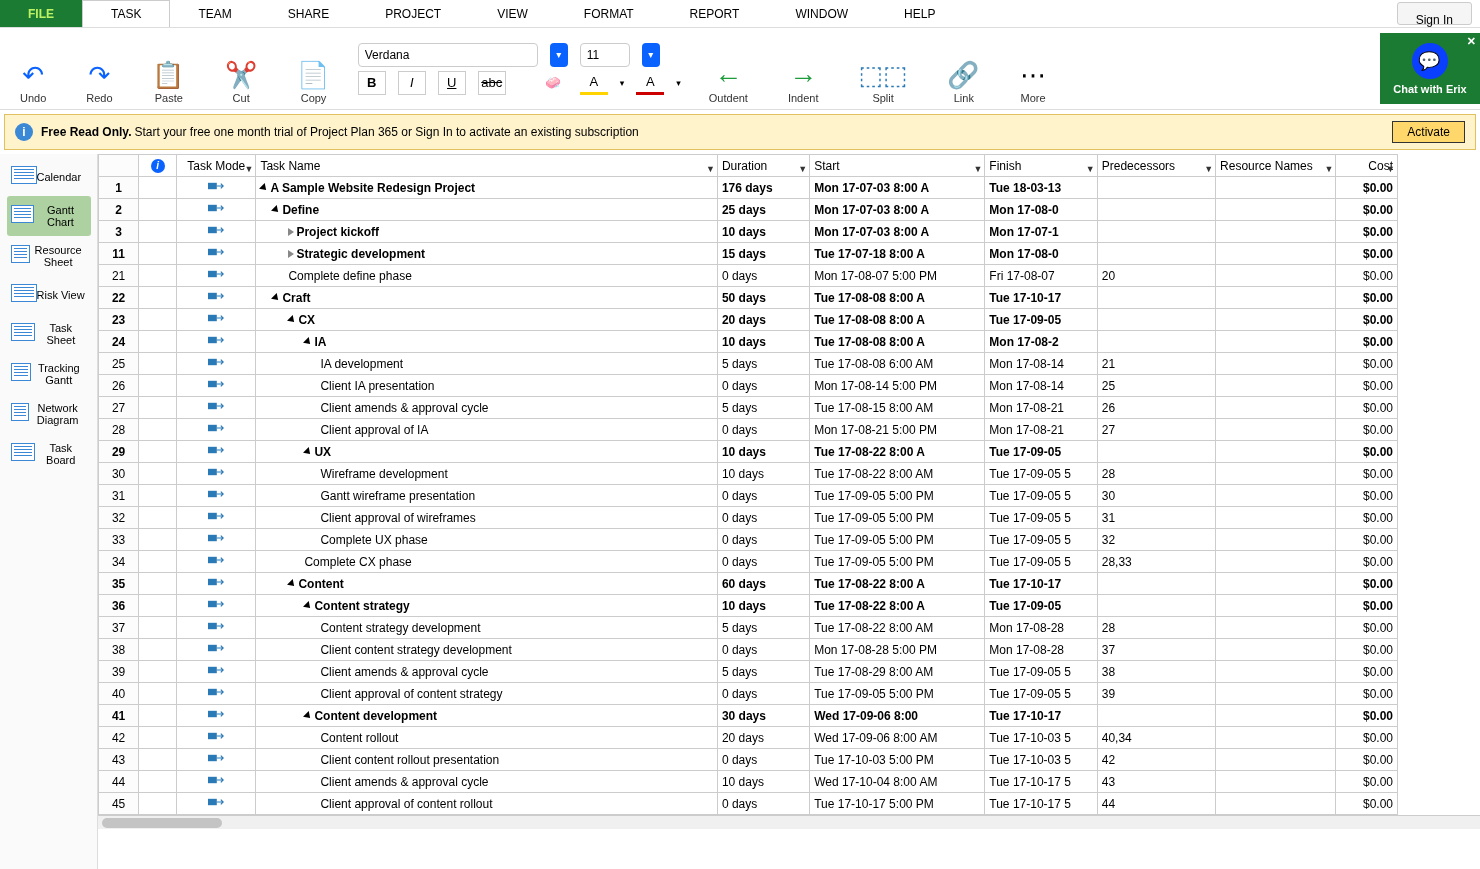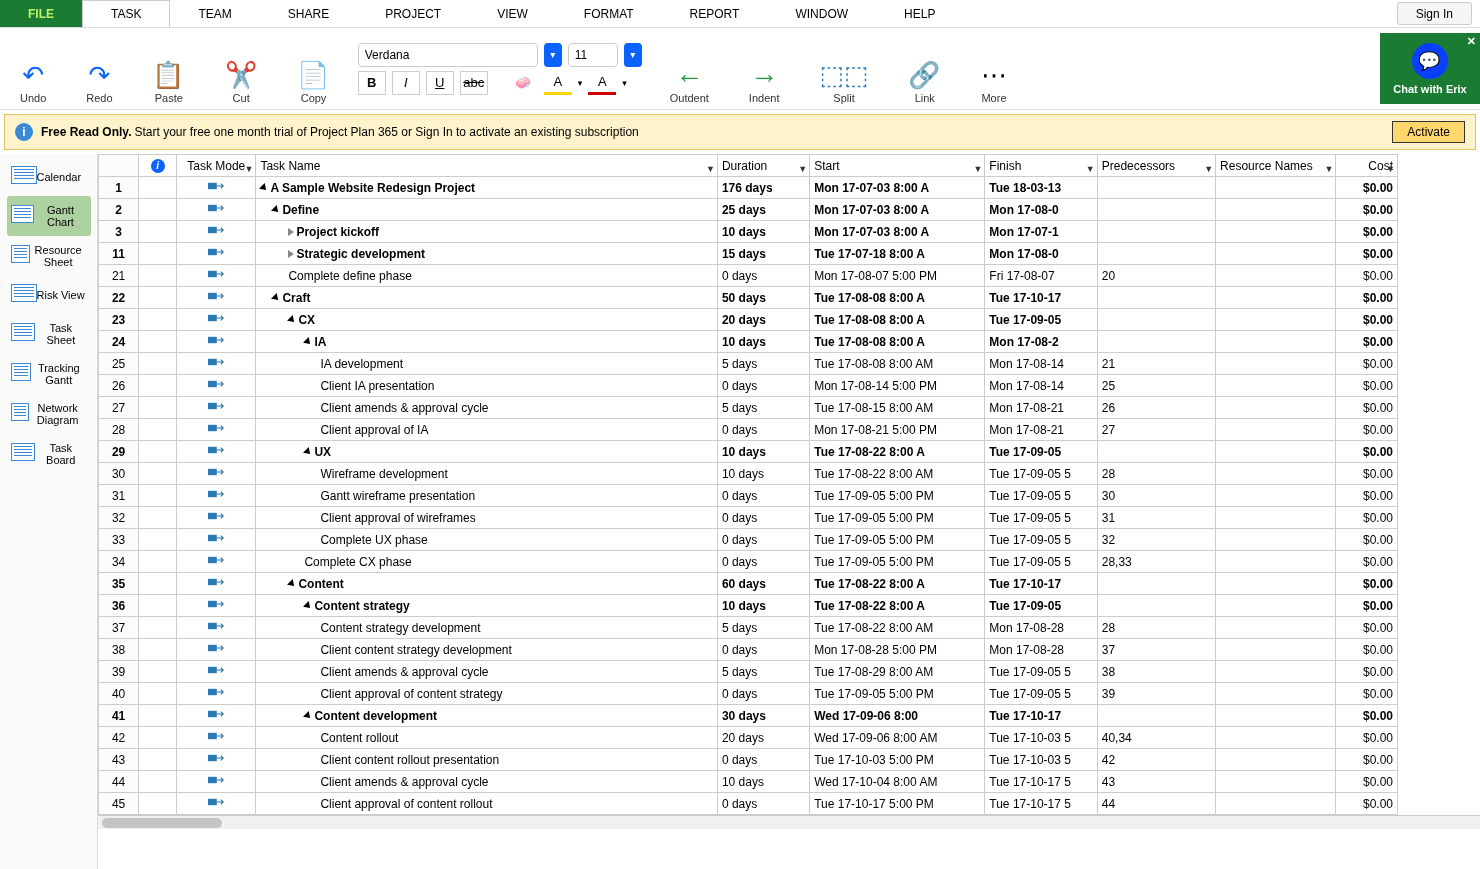--- a/index.html
+++ b/index.html
@@ -2,27 +2,27 @@
 <html><head>
 <meta charset="utf-8">
 <style>
 * { box-sizing: border-box; margin: 0; padding: 0; }
 body { font-family: -apple-system, Arial, sans-serif; font-size: 13px; color: #000; background: #fff; overflow: hidden; width: 1480px; height: 869px; }
 .menubar { display: flex; height: 28px; border-bottom: 1px solid #ddd; align-items: stretch; }
 .menu-item { padding: 6px 28px; font-size: 12px; cursor: pointer; display: flex; align-items: center; }
 .menu-item.file { background: #1c7b32; color: #bef264; font-weight: bold; }
 .menu-item.active { background: #fff; border: 1px solid #ccc; border-bottom: none; font-weight: 500; }
 .menu-spacer { flex: 1; }
-.signin-btn { margin: 2px 8px; padding: 3px 18px; border: 1px solid #ccc; background: #f5f5f5; font-size: 12px; cursor: pointer; border-radius: 3px; }
+.signin-btn { margin: 2px 8px; padding: 10px 18px; border: 1px solid #ccc; background: #f5f5f5; font-size: 12px; cursor: pointer; border-radius: 3px; }
 .ribbon { display: flex; height: 82px; border-bottom: 1px solid #ddd; align-items: stretch; padding: 5px 0; }
 .ribbon-group { display: flex; flex-direction: column; align-items: center; justify-content: flex-end; padding: 0 20px; gap: 4px; }
 .ribbon-label { font-size: 11px; color: #333; }
 .ribbon-icon { font-size: 26px; line-height: 1; cursor: pointer; }
 .font-group { display: flex; flex-direction: column; gap: 4px; padding: 2px 8px; justify-content: center; }
-.font-row { display: flex; gap: 6px; align-items: center; }
+.font-row { display: flex; gap: 12px; align-items: center; }
 .font-select { width: 180px; height: 24px; border: 1px solid #ccc; border-radius: 4px; padding: 0 6px; font-size: 12px; background: #fff; }
 .size-select { width: 50px; height: 24px; border: 1px solid #ccc; border-radius: 4px; padding: 0 6px; font-size: 12px; background: #fff; }
 .select-btn { width: 18px; height: 24px; background: #0a62ff; border-radius: 4px; color: #fff; font-size: 10px; display: flex; align-items: center; justify-content: center; cursor: pointer; }
 .style-btn { width: 28px; height: 24px; border: 1px solid #ccc; display: flex; align-items: center; justify-content: center; font-size: 13px; cursor: pointer; background: #fff; }
 .chat-panel { background: #1c7b32; color: #fff; display: flex; flex-direction: column; align-items: center; justify-content: center; width: 100px; position: relative; font-size: 11px; font-weight: bold; }
 .chat-close { position: absolute; top: 2px; right: 4px; color: #fff; cursor: pointer; }
 .chat-icon-circle { width: 36px; height: 36px; background: #0a3fff; border-radius: 50%; display: flex; align-items: center; justify-content: center; color: #fff; font-size: 18px; margin-bottom: 4px; }
 .banner { background: #fff3cc; border: 1px solid #e0c060; margin: 4px; padding: 6px 10px; display: flex; align-items: center; font-size: 12px; }
 .banner-icon { width: 18px; height: 18px; background: #3b88d6; border-radius: 50%; color: #fff; display: flex; align-items: center; justify-content: center; font-weight: bold; margin-right: 8px; font-size: 12px; }
 .banner-title { font-weight: bold; margin-right: 3px; }
@@ -342,21 +342,21 @@
           </tr>
           <tr>
             <td class="col-rownum">25</td>
             <td class="col-info"></td>
             <td class="col-mode"><svg class="task-svg" viewBox="0 0 20 14">
                 <rect x="0" y="3" width="11" height="8" fill="#2a7ab8"></rect>
                 <path d="M11 7 L19 7 M16 4 L19 7 L16 10" stroke="#2a7ab8" stroke-width="1.5" fill="none"></path>
               </svg></td>
             <td class="col-name indent-4"><span>IA development</span></td>
             <td class="col-dur">5 days</td>
-            <td class="col-start">Tue 17-08-08 8:00 AM</td>
+            <td class="col-start">Tue 17-08-08 6:00 AM</td>
             <td class="col-fin">Mon 17-08-14</td>
             <td class="col-pred">21</td>
             <td class="col-res"></td>
             <td class="col-cost">$0.00</td>
           </tr>
           <tr>
             <td class="col-rownum">26</td>
             <td class="col-info"></td>
             <td class="col-mode"><svg class="task-svg" viewBox="0 0 20 14">
                 <rect x="0" y="3" width="11" height="8" fill="#2a7ab8"></rect>

